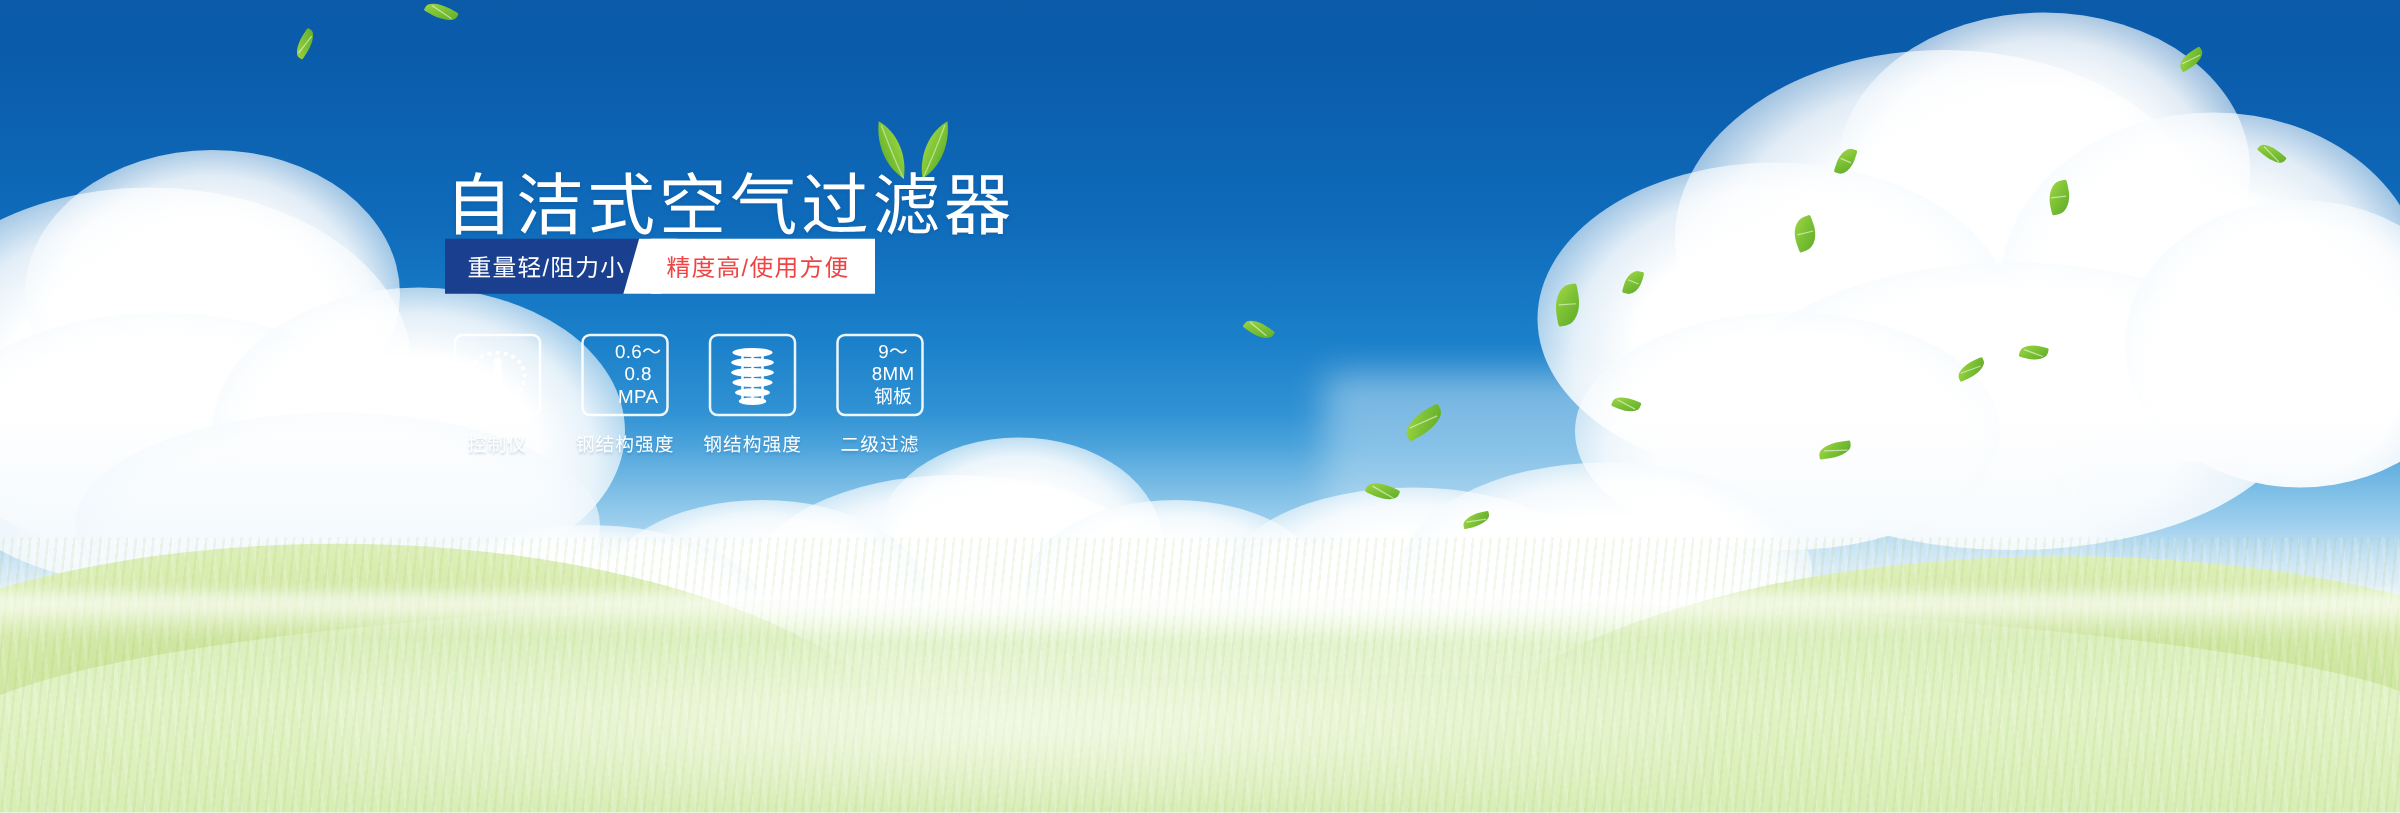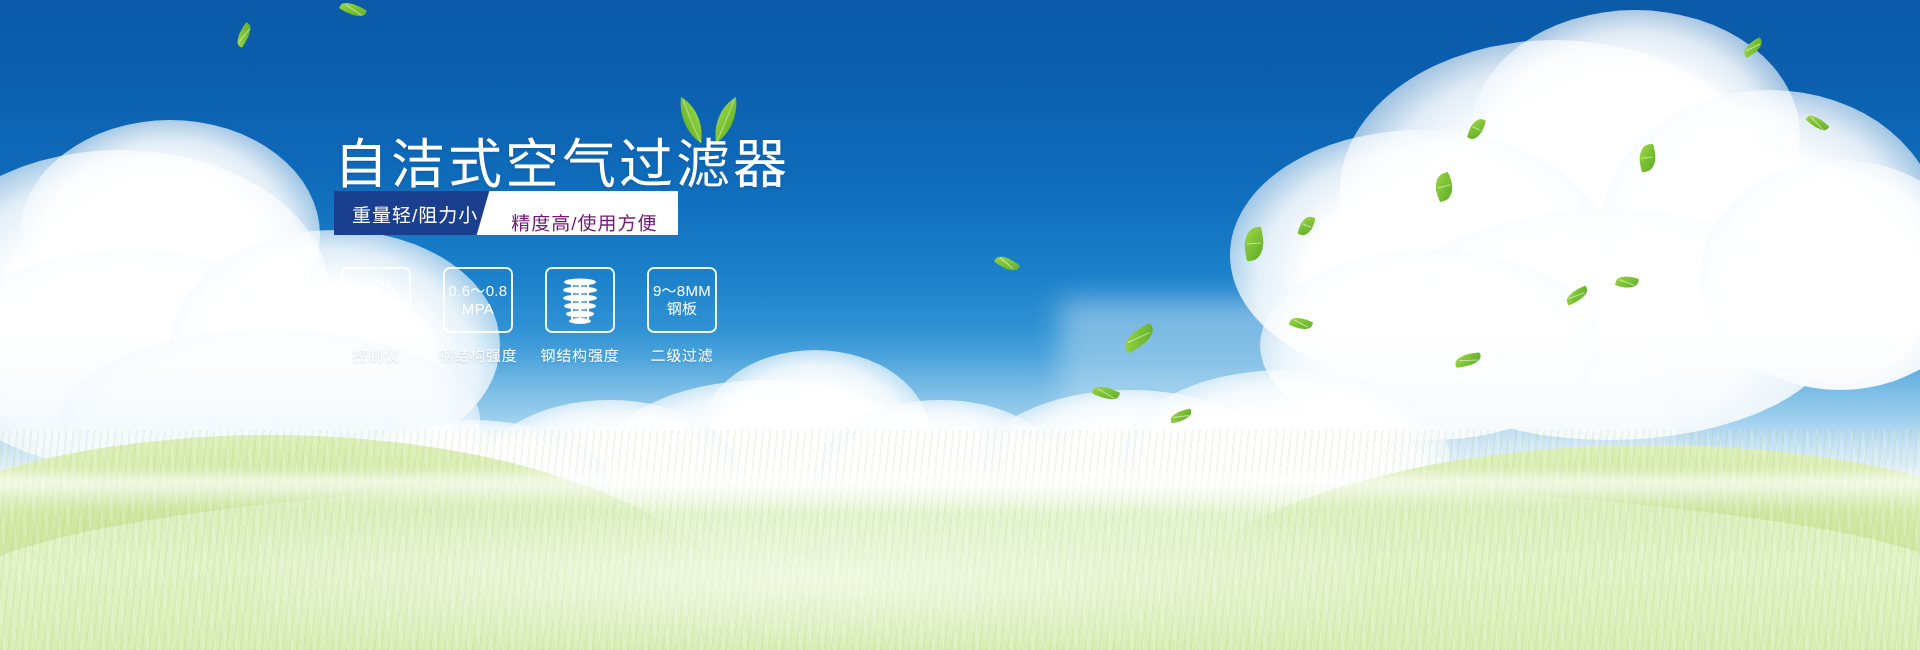--- a/index.html
+++ b/index.html
@@ -136,21 +136,21 @@
     pointer-events: none;
   }
   .leaf::after {
     content: ""; position: absolute; left: 14%; top: 46%;
     width: 72%; height: 1px;
     background: rgba(255,255,255,0.55);
     transform: rotate(6deg);
   }
 
   
-  .content { position: absolute; left: 334px; top: 0; width: 720px; height: 610px; }
+  .content { position: absolute; left: 356px; top: 0; width: 720px; height: 610px; }
 
   .sprout { position: absolute; left: 342px; top: 91px; width: 66px; height: 52px; }
 
   .title {
     position: absolute; left: 0; top: 120px;
     font-size: 54px;
     letter-spacing: 3px;
     color: #ffffff;
     font-weight: 300;
     text-shadow: 0 1px 3px rgba(10,60,110,0.28);
@@ -162,24 +162,24 @@
     background: #1b3f8f;
     color: #ffffff;
     font-size: 19px;
     letter-spacing: 1px;
     display: flex; align-items: center;
     padding: 0 21px 0 18px;
     position: relative;
   }
   .tag-light {
     background: #ffffff;
-    color: #701a75;
+    color: #ef4444;
     font-size: 19px;
     letter-spacing: 1px;
-    display: flex; align-items: flex-end;
+    display: flex; align-items: center;
     padding: 0 20px 0 12px;
     position: relative;
   }
   
   .tag-light::before {
     content: ""; position: absolute; left: -16px; top: 0;
     width: 30px; height: 100%;
     background: #ffffff;
     transform: skewX(-16deg);
   }
@@ -195,21 +195,21 @@
     width: 70px; height: 66px;
     border: 2px solid rgba(255,255,255,0.92);
     border-radius: 7px;
     display: flex; flex-direction: column;
     align-items: center; justify-content: center;
     color: #ffffff;
     position: relative;
   }
   .feature-text {
     font-size: 15px; line-height: 18px; text-align: center;
-    color: #ffffff; letter-spacing: 0.3px;
+    color: #ffffff; letter-spacing: 0.3px; margin-left: 21px;
   }
   .feature-label {
     margin-top: 11px; font-size: 15px; color: #ffffff;
     letter-spacing: 0.8px; white-space: nowrap;
     text-shadow: 0 1px 2px rgba(10,60,110,0.22);
   }
 </style>
 </head>
 <body>
 

